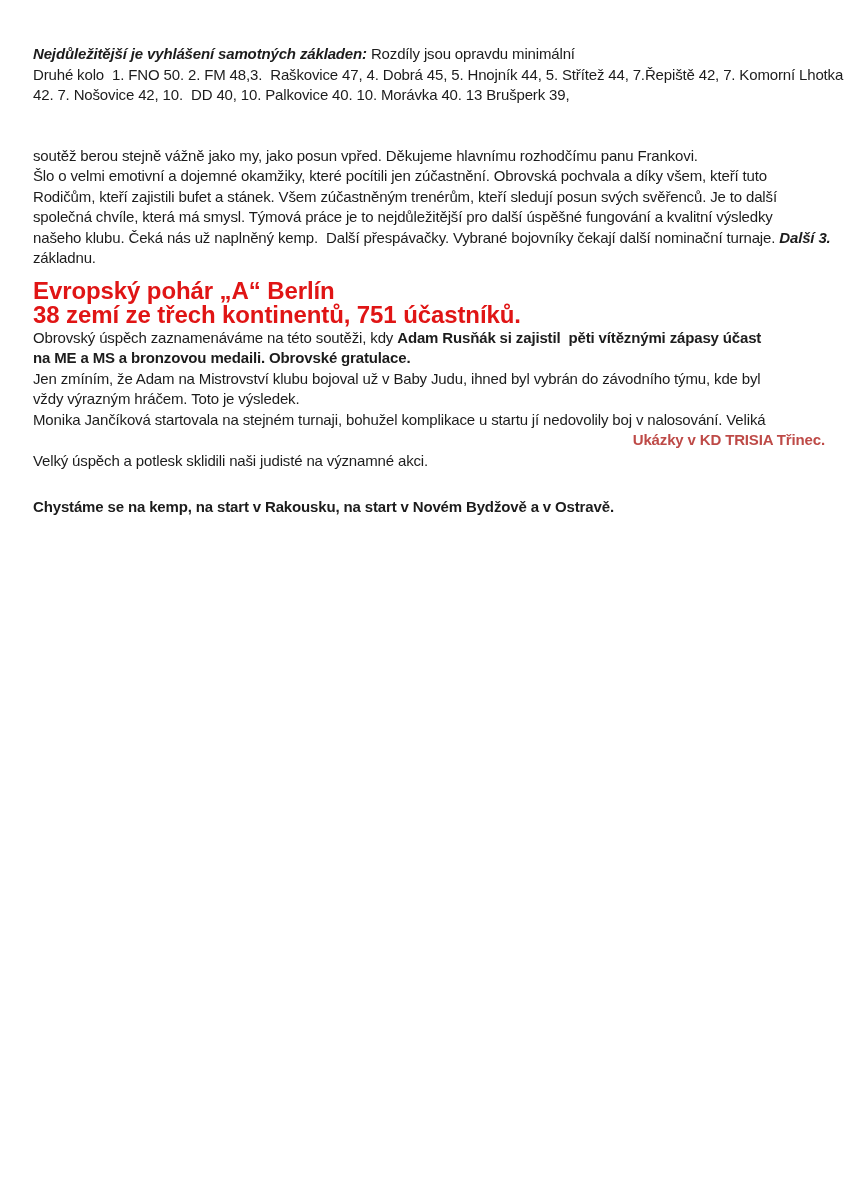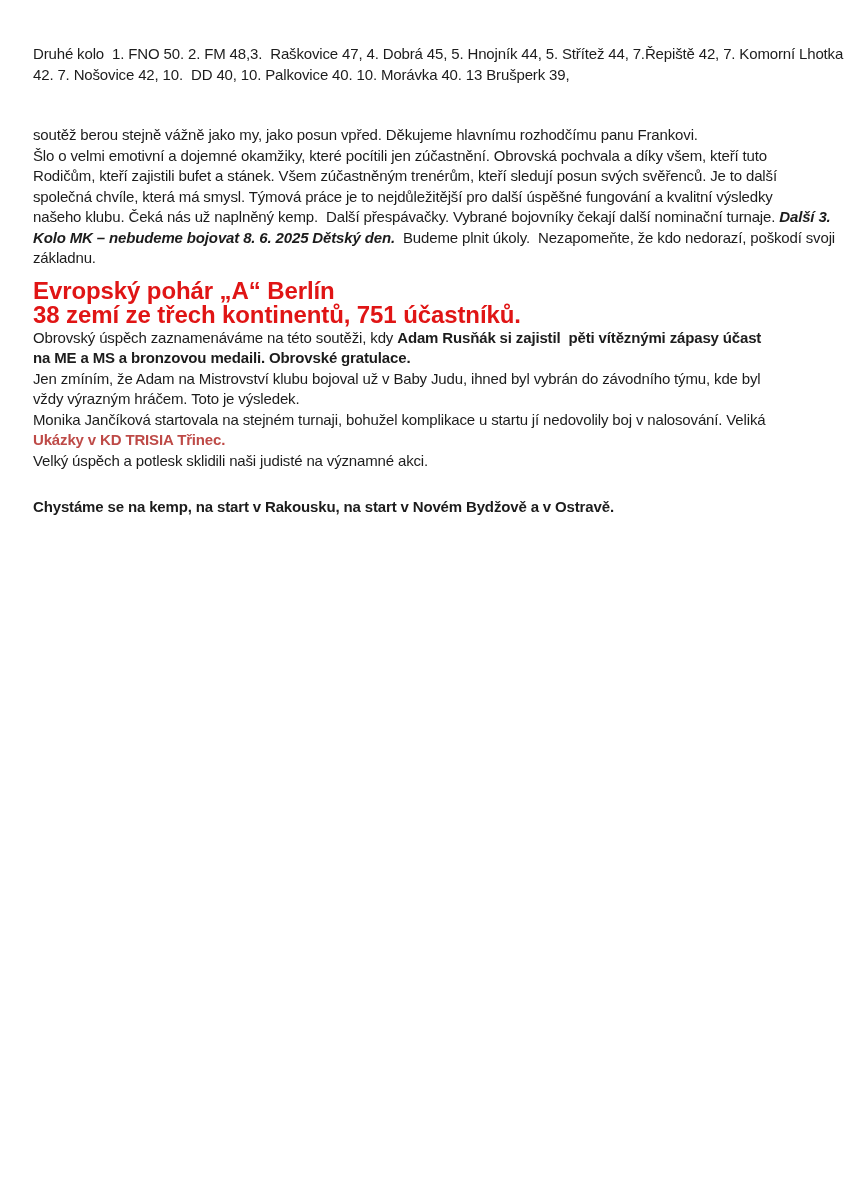--- a/index.html
+++ b/index.html
@@ -27,40 +27,41 @@
     color: var(--heading_red, #e01515);
     font-weight: bold;
     font-size: 24px;
     line-height: 24.5px;
     letter-spacing: -0.1px;
   }
   .euro-heading .line { white-space: pre; }
   .trisia-heading {
     color: var(--accent_red, #be4a47);
     font-weight: bold;
+    text-align: right;
   }
   .plans-section { margin-top: 26px; }
 </style>
 </head>
 <body>
 
 <div class="page">
 
   <section class="standings-section">
+    <p class="line"><span class="bi">Nejdůležitější je vyhlášení samotných základen:</span><span> Rozdíly jsou opravdu minimální</span></p>
     <p class="line">Druhé kolo  1. FNO 50. 2. FM 48,3.  Raškovice 47, 4. Dobrá 45, 5. Hnojník 44, 5. Střítež 44, 7.Řepiště 42, 7. Komorní Lhotka</p>
     <p class="line">42. 7. Nošovice 42, 10.  DD 40, 10. Palkovice 40. 10. Morávka 40. 13 Brušperk 39,</p>
   </section>
 
   <section class="recap-section">
     <p class="line">soutěž berou stejně vážně jako my, jako posun vpřed. Děkujeme hlavnímu rozhodčímu panu Frankovi.</p>
     <p class="line">Šlo o velmi emotivní a dojemné okamžiky, které pocítili jen zúčastnění. Obrovská pochvala a díky všem, kteří tuto</p>
     <p class="line">Rodičům, kteří zajistili bufet a stánek. Všem zúčastněným trenérům, kteří sledují posun svých svěřenců. Je to další</p>
     <p class="line">společná chvíle, která má smysl. Týmová práce je to nejdůležitější pro další úspěšné fungování a kvalitní výsledky</p>
     <p class="line"><span>našeho klubu. Čeká nás už naplněný kemp.  Další přespávačky. Vybrané bojovníky čekají další nominační turnaje. </span><span class="bi">Další 3.</span></p>
-    <p class="line"><span class="bi">Kolo MK – nebudeme bojovat 8. 6. 2025 Dětský den.</span><span>  Budeme plnit úkoly.  Nezapomeňte, že kdo nedorazí, poškodí svoji</span></p>
     <p class="line">základnu.</p>
   </section>
 
   <section class="european-cup-section">
     <div class="euro-heading">
       <p class="line">Evropský pohár „A“ Berlín</p>
       <p class="line">38 zemí ze třech kontinentů, 751 účastníků.</p>
     </div>
     <p class="line"><span>Obrovský úspěch zaznamenáváme na této soutěži, kdy </span><span class="b">Adam Rusňák si zajistil  pěti vítěznými zápasy účast</span></p>
     <p class="line b">na ME a MS a bronzovou medaili. Obrovské gratulace.</p>

